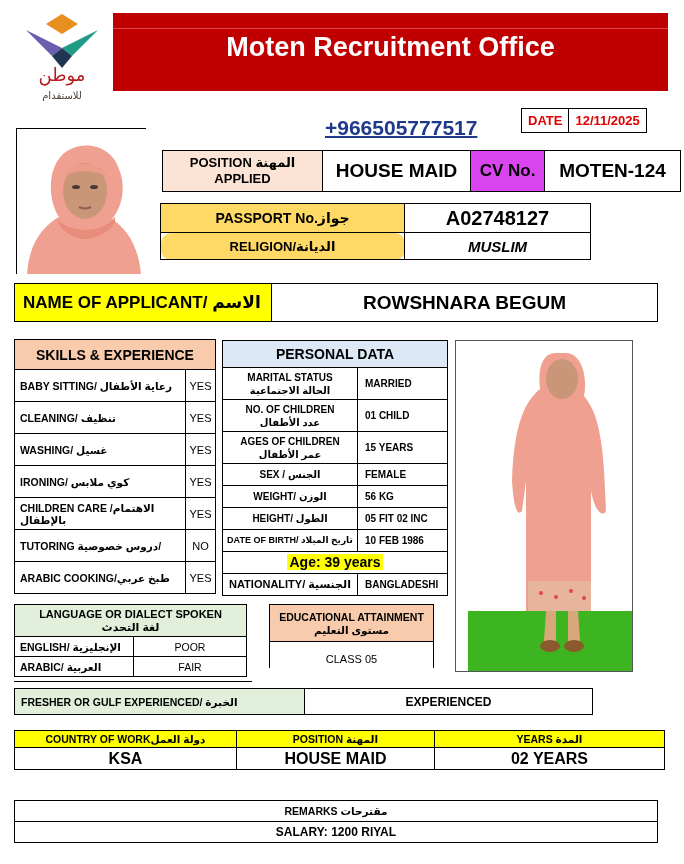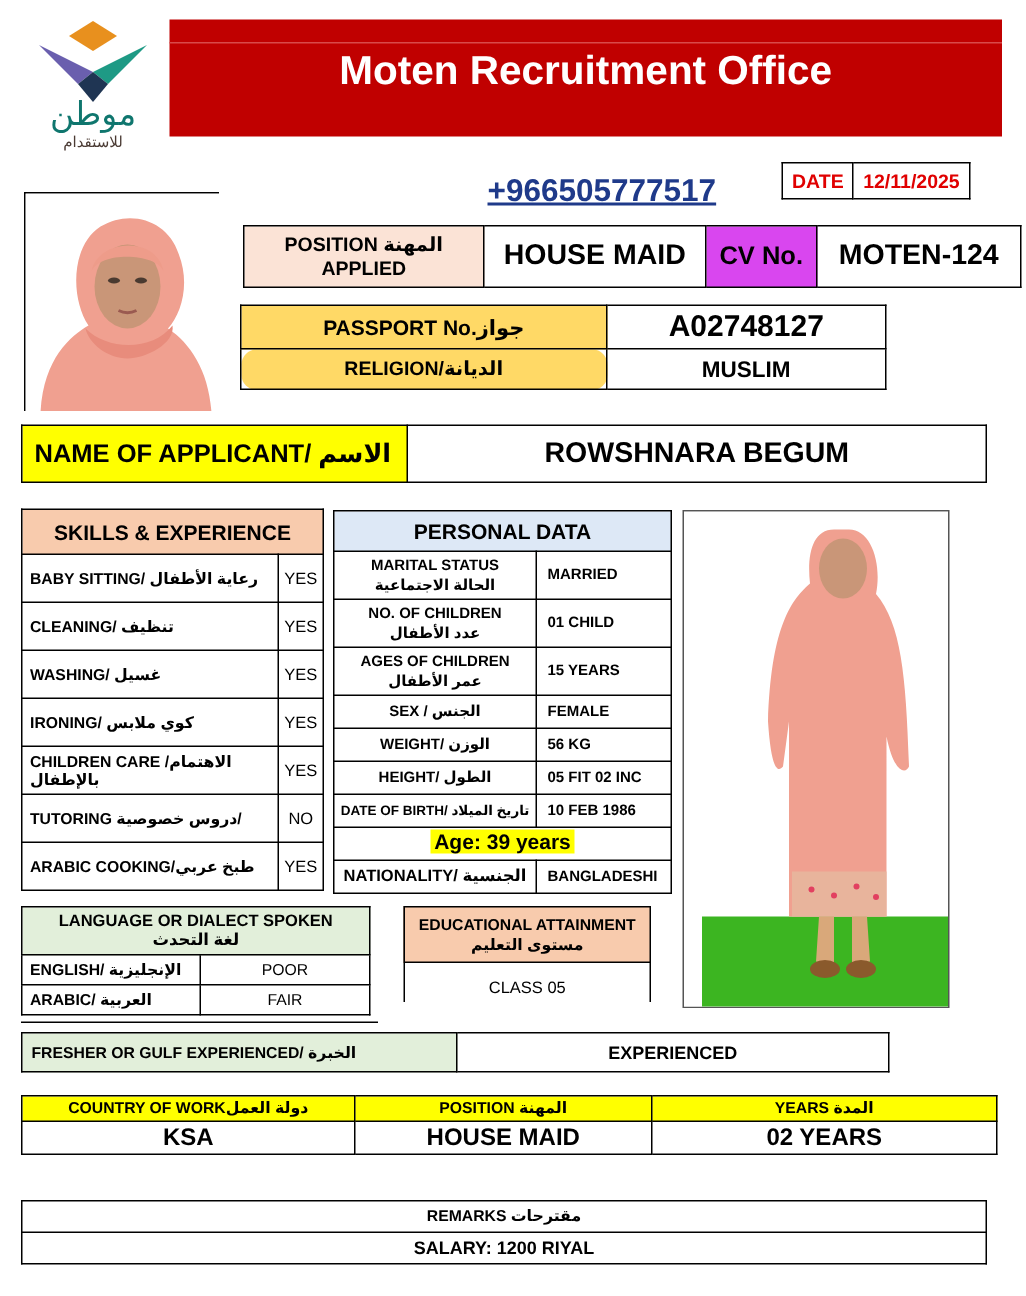--- a/index.html
+++ b/index.html
@@ -4,21 +4,21 @@
 <style>
   * { box-sizing: border-box; margin: 0; padding: 0; }
   html, body { width: 684px; height: 864px; background: #ffffff; overflow: hidden; }
   body { position: relative; font-family: "Liberation Sans", "DejaVu Sans", sans-serif; color: #000; font-weight: bold; }
   .abs { position: absolute; }
   table { border-collapse: collapse; }
   td, th { border: 1px solid #000; }
 
   
   .logo { left: 22px; top: 12px; width: 80px; height: 90px; }
-  .logo-text-ar { left: 22px; top: 64px; width: 80px; text-align: center; font-size: 22px; color: #0f766e; font-weight: normal; font-family: "DejaVu Sans", sans-serif; }
+  .logo-text-ar { left: 22px; top: 64px; width: 80px; text-align: center; font-size: 18px; color: #b91c1c; font-weight: normal; font-family: "DejaVu Sans", sans-serif; }
   .logo-sub-ar { left: 22px; top: 90px; width: 80px; text-align: center; font-size: 10px; color: #4a3a33; font-weight: normal; font-family: "DejaVu Sans", sans-serif; }
 
   
   .header { left: 113px; top: 13px; width: 555px; height: 78px; background: #c00000; }
   .header-line { left: 113px; top: 28px; width: 555px; height: 1px; background: #d84a4a; }
   .header-title { left: 113px; top: 32px; width: 555px; text-align: center; color: #fff; font-size: 27px; font-weight: bold; }
 
   
   .phone { left: 325px; top: 116px; font-size: 21px; color: #1f3a8a; text-decoration: underline; text-decoration-thickness: 2px; font-weight: bold; }
   .date-table { left: 521px; top: 108px; height: 25px; }
@@ -36,21 +36,21 @@
   .cv-label { background: #d946ef; font-size: 17px; width: 74px; }
   .cv-value { font-size: 19px; }
 
   
   .pass-table { left: 160px; top: 203px; width: 431px; }
   .pass-table td { text-align: center; height: 29px; }
   .pass-table tr:nth-child(2) td { height: 27px; }
   .pass-label { background: #ffd966; font-size: 14px; width: 244px; }
   .pass-value { font-size: 20px; }
   .rel-label { font-size: 13px; border-radius: 10px; }
-  .rel-value { font-size: 15px; }
+  .rel-value { font-size: 15px; font-style: italic; }
 
   
   .name-table { left: 14px; top: 283px; width: 644px; height: 39px; }
   .name-table td { height: 38px; }
   .name-label { background: #ffff00; font-size: 17px; width: 257px; padding-left: 8px; }
   .name-value { text-align: center; font-size: 19px; }
 
   
   .skills-table { left: 14px; top: 339px; width: 202px; }
   .skills-table th { background: #f8cbad; font-size: 14px; height: 30px; }

